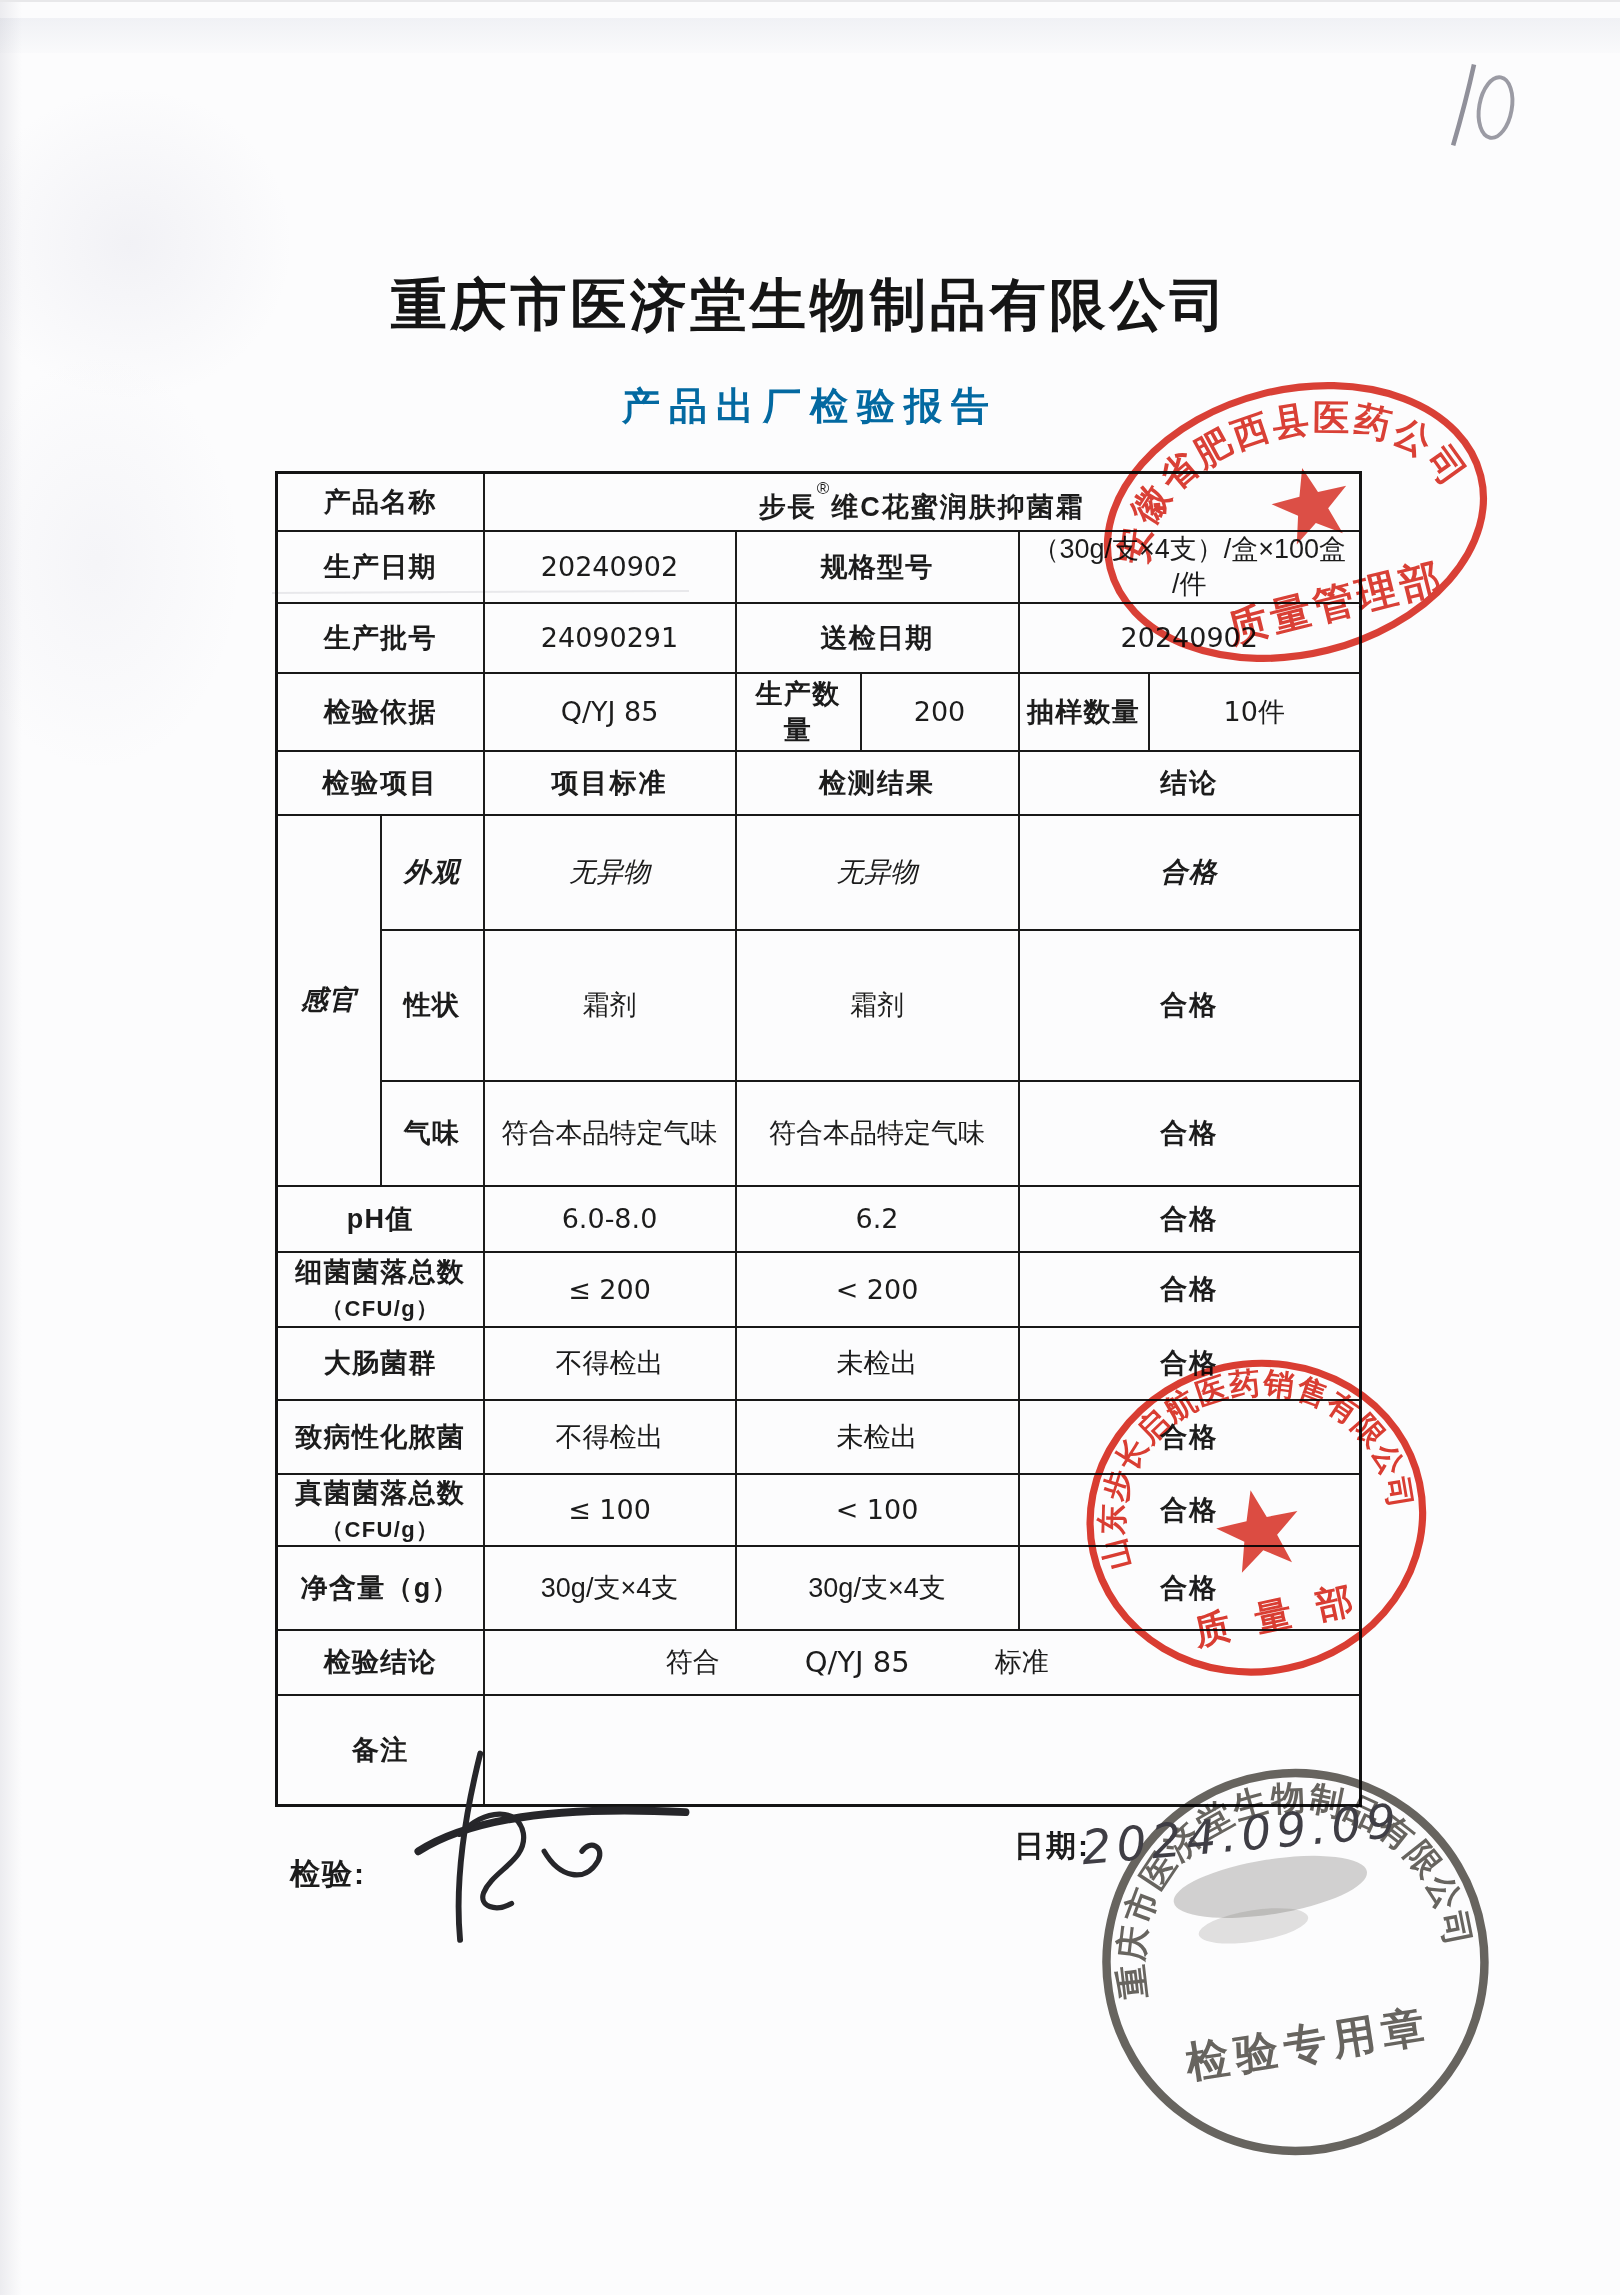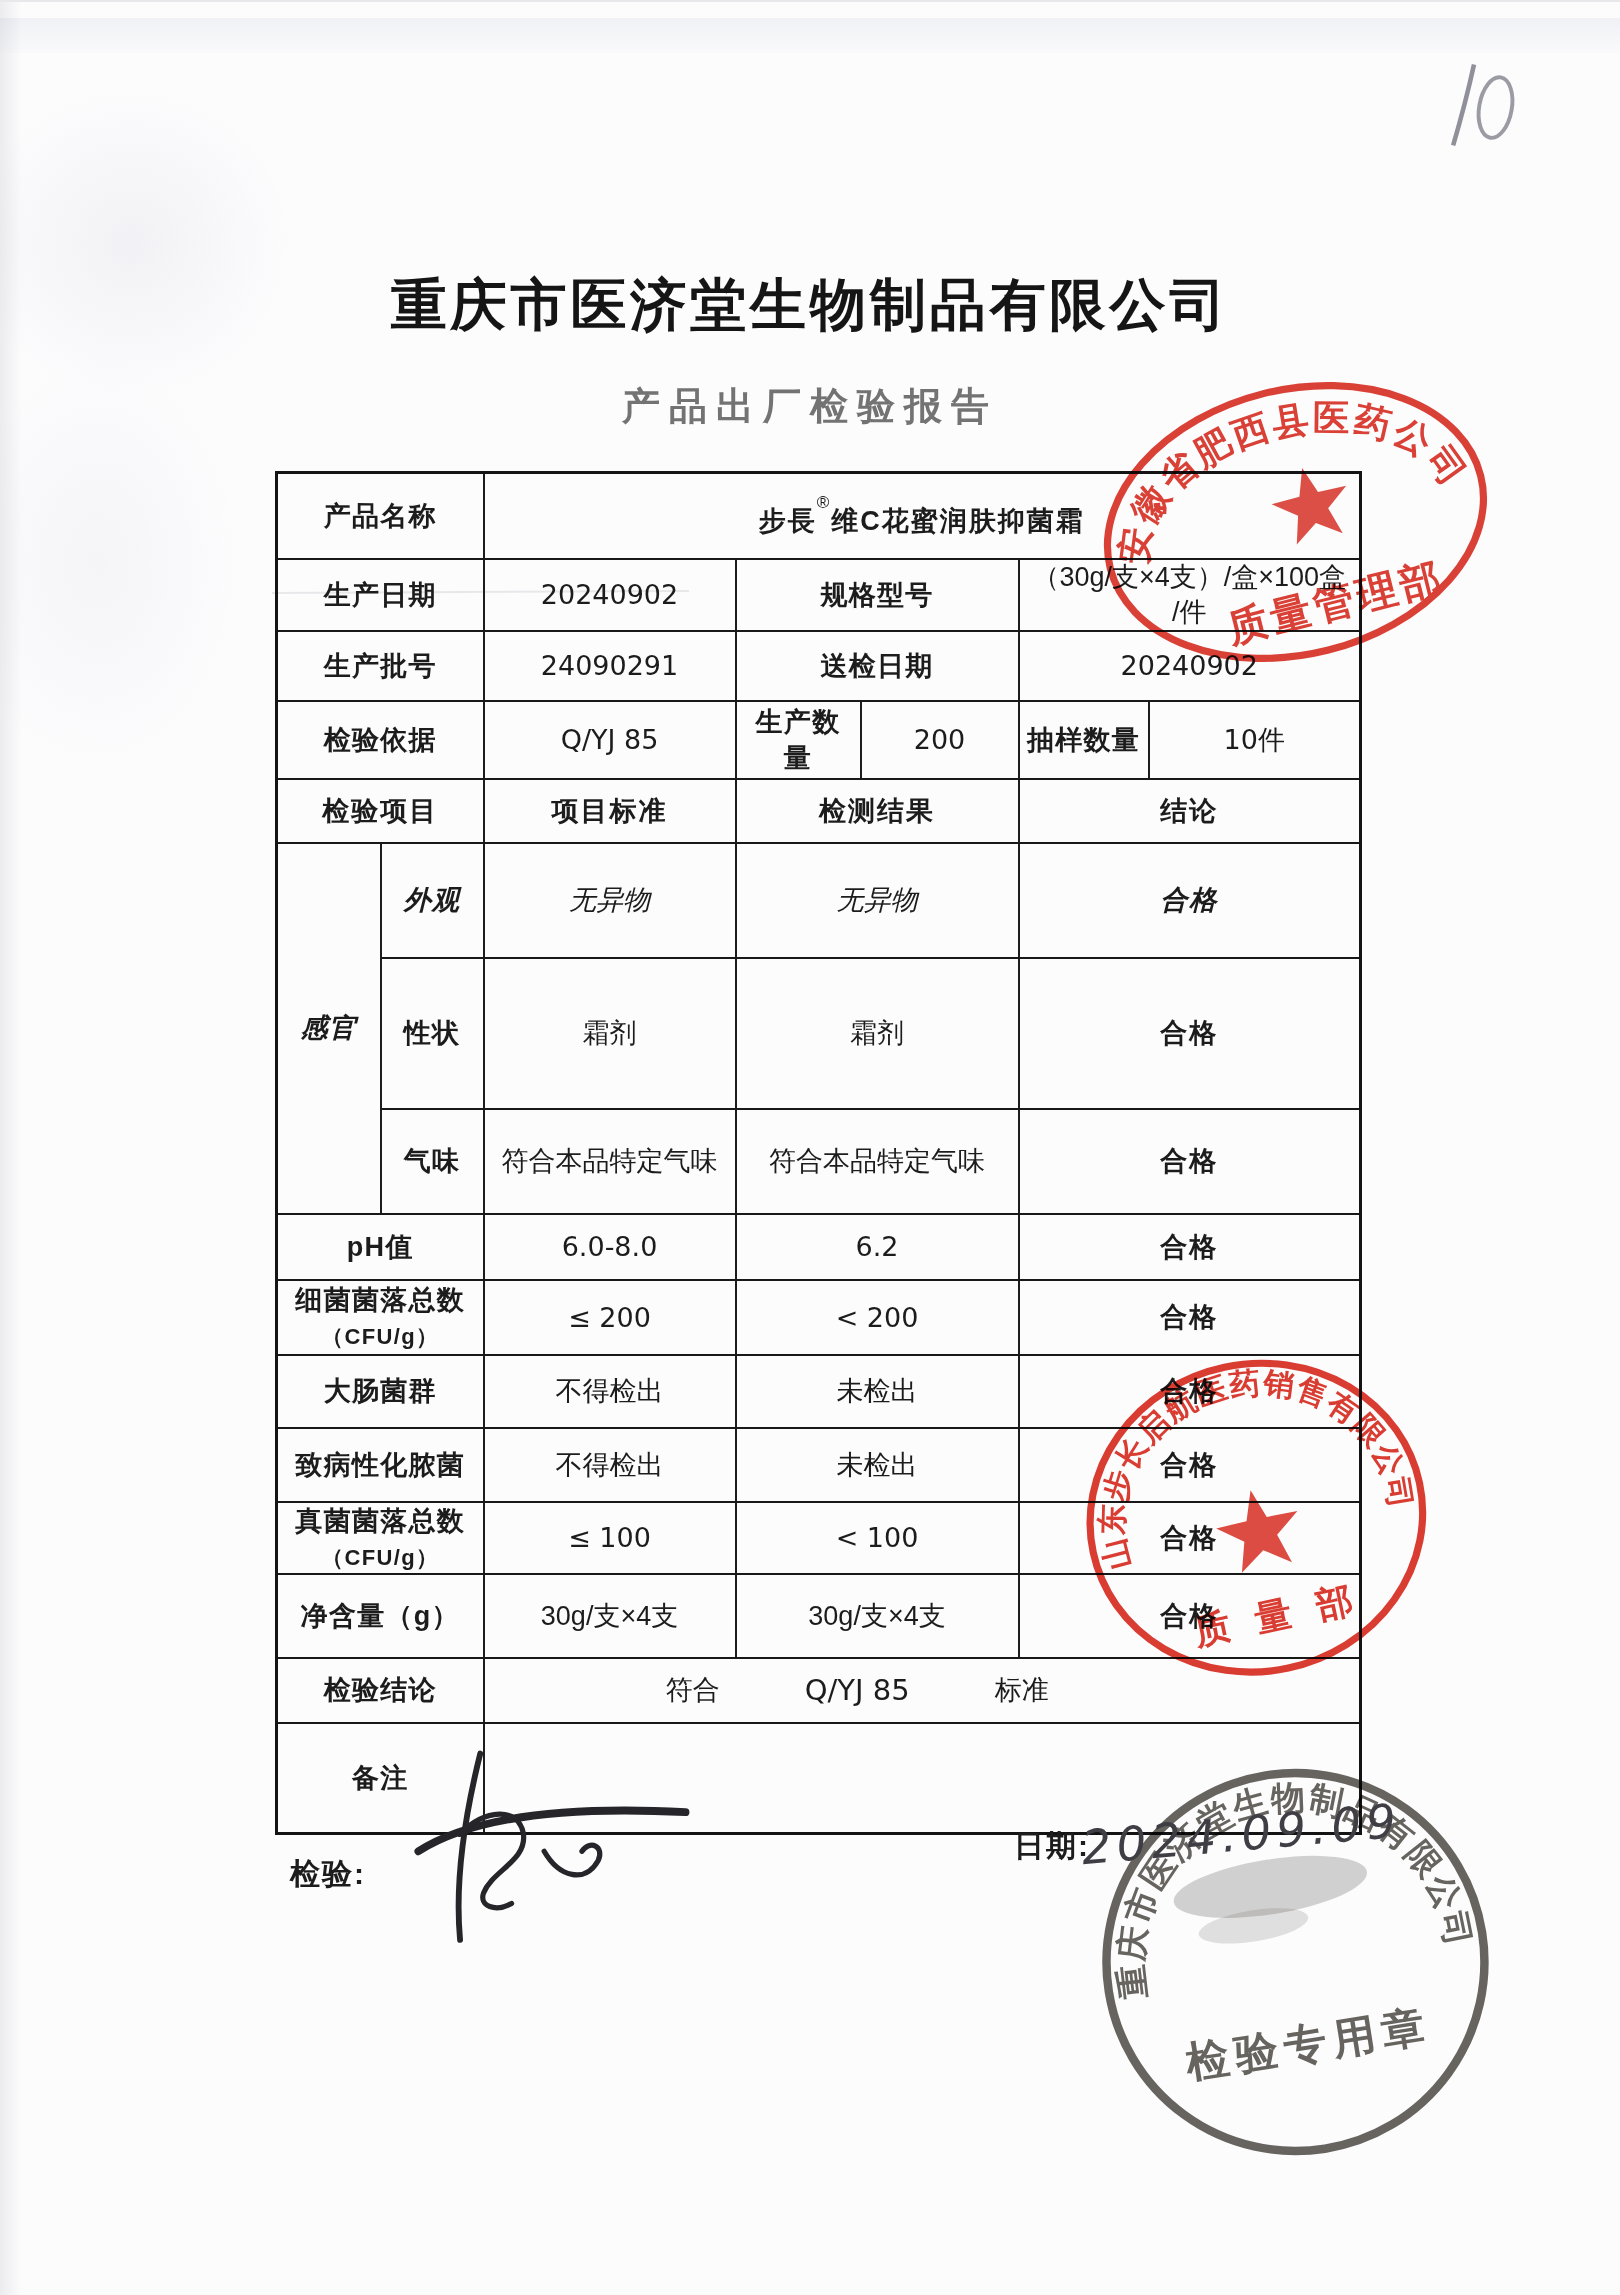--- a/index.html
+++ b/index.html
@@ -29,42 +29,42 @@
     position:absolute; left:272px; top:589px; width:417px; height:2px;
     background:rgba(60,60,80,.10); transform:rotate(-.3deg);
   }
 
   .company-title {
     position:absolute; left:0; top:266px; width:100%; margin:0;
     text-align:center; font-size:56px; font-weight:700; letter-spacing:3.9px; color:#151515;
   }
   .report-title {
     position:absolute; left:0; top:379px; width:100%; margin:0;
-    text-align:center; font-size:38px; font-weight:700; letter-spacing:9px; color:#737373;
+    text-align:center; font-size:38px; font-weight:700; letter-spacing:9px; color:#0369a1;
   }
 
   table.report {
     position:absolute; left:275px; top:469px;
     border-collapse:collapse; table-layout:fixed;
     border:3.9px solid #141414;
   }
   table.report td {
     border-left:2px solid #1c1c1c; border-right:2px solid #1c1c1c;
     border-top:2.6px solid #181818; border-bottom:2.6px solid #181818;
     text-align:center; vertical-align:middle;
     font-size:27px; padding:0 5.2px; overflow:hidden; box-sizing:border-box;
   }
   td.lbl  { font-weight:700; letter-spacing:1.3px; }
   td.val  { font-size:29px; font-family:"DejaVu Sans", sans-serif; }
   td.head { font-weight:700; letter-spacing:2px; }
   td.conc { font-weight:700; letter-spacing:2px; }
   .cellsub { font-size:22px; margin-top:3.9px; }
   .cellsub:empty { display:none; }
 
-  tr.h1  td { height:86px; } tr.h2  td { height:68px; } tr.h3  td { height:70px; }
+  tr.h1  td { height:58px; } tr.h2  td { height:68px; } tr.h3  td { height:70px; }
   tr.h4  td { height:78px; } tr.h5  td { height:64px;  } tr.h6  td { height:115px;font-style:italic; }
   tr.h7  td { height:151px; } tr.h8  td { height:105px; } tr.h9  td { height:66px; }
   tr.h10 td { height:75px; } tr.h11 td { height:73px;text-align:center; } tr.h12 td { height:74px; }
   tr.h13 td { height:66px; } tr.h14 td { height:84px; } tr.h15 td { height:65px;  }
   tr.h16 td { height:111px; }
 
   td.product-cell { font-size:31px; font-weight:700; padding-right:143px; letter-spacing:2px; }
   td.product-cell sup { font-size:17px; font-weight:400; vertical-align:22px; }
   td.spec-cell { font-size:26px; line-height:1.3; font-weight:400; }
   td.concl-cell { padding:0; }

